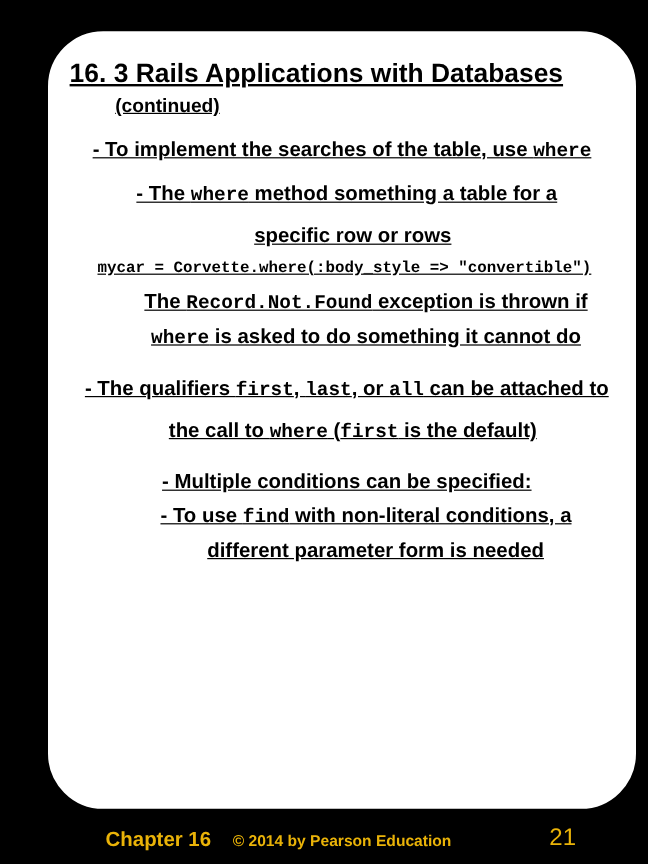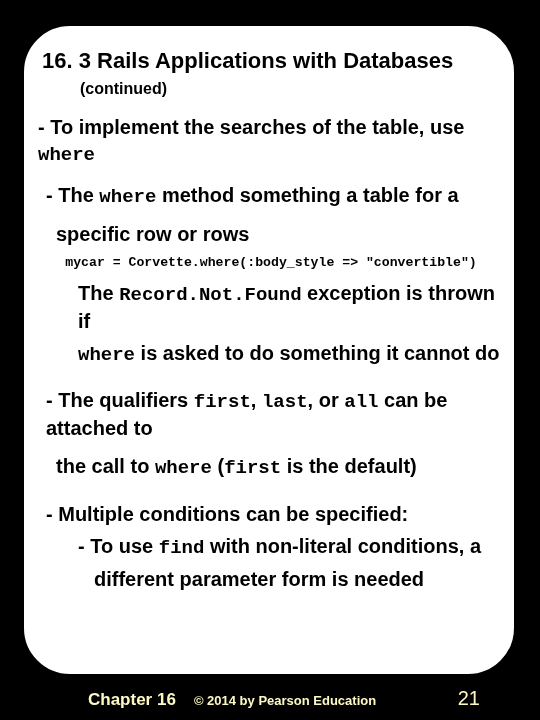--- a/index.html
+++ b/index.html
@@ -7,45 +7,47 @@
     padding: 0;
     background: #000;
     width: 540px;
     height: 720px;
     font-family: Arial, Helvetica, sans-serif;
     overflow: hidden;
   }
   .slide {
     position: absolute;
     top: 24px;
-    left: 22px;
+    left: 38px;
     width: 494px;
     height: 652px;
     background: #fff;
     border-radius: 48px;
     border: 2px solid #000;
     box-sizing: border-box;
     padding: 18px 14px 10px 14px;
+    text-decoration: underline;
   }
   .title {
     font-size: 22px;
     font-weight: bold;
     text-align: left;
     margin: 4px 0 2px 4px;
   }
   .continued {
     font-size: 16px;
     font-weight: bold;
     margin: 6px 0 16px 42px;
   }
   .line {
-    font-size: 20px;
+    font-size: 17px;
     font-weight: bold;
     line-height: 1.3;
     margin: 6px 0 4px 0;
+    text-align: center;
   }
   .ind1 { margin-left: 8px; }
   .ind2 { margin-left: 18px; margin-top: 12px; }
   .ind3 { margin-left: 40px; }
   .code {
     font-family: "Courier New", monospace;
     font-weight: bold;
     font-size: 14px;
     white-space: pre;
     margin: 8px 0 8px 4px;
@@ -56,21 +58,21 @@
     font-family: "Courier New", monospace;
     font-size: 0.95em;
   }
   .footer {
     position: absolute;
     bottom: 10px;
     left: 0;
     width: 540px;
     display: flex;
     align-items: baseline;
-    color: #fef9c3;
+    color: #eab308;
     font-family: Arial, sans-serif;
   }
   .footer .chapter {
     font-size: 17px;
     font-weight: bold;
     margin-left: 88px;
   }
   .footer .copy {
     font-size: 13px;
     font-weight: bold;

